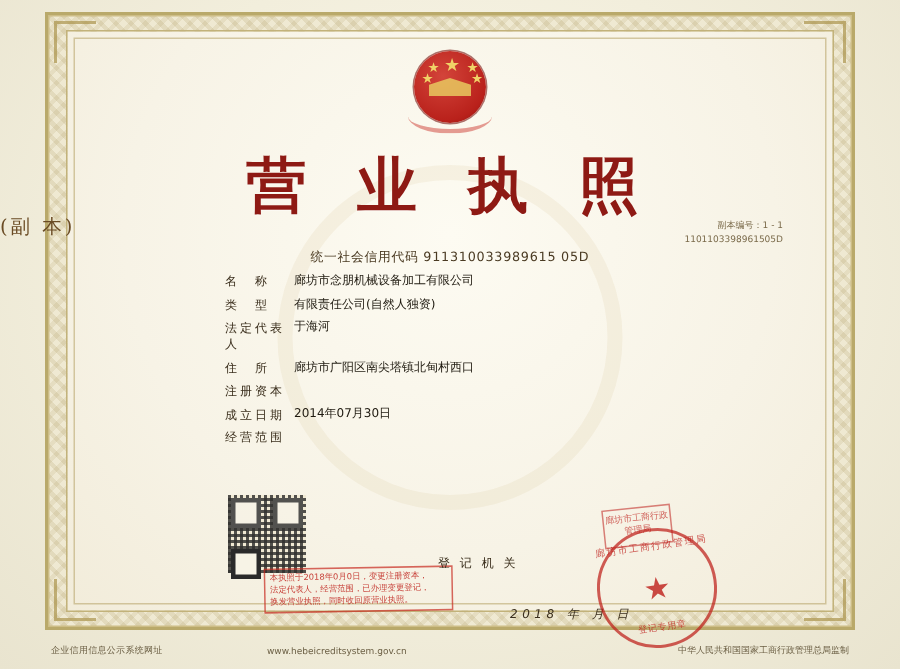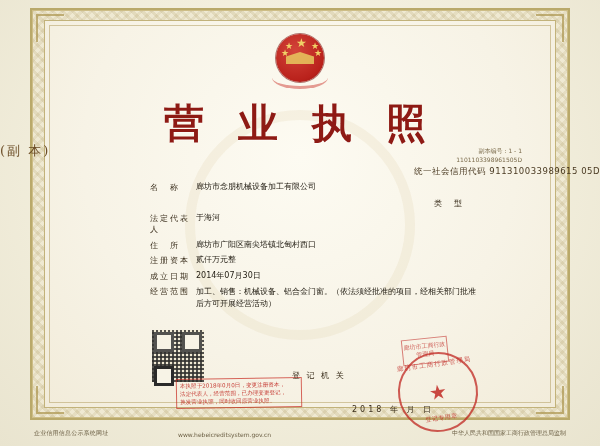--- a/index.html
+++ b/index.html
@@ -103,35 +103,34 @@
     font-size:13px;
     letter-spacing:2px;
     color:#6a4b24;
   }
   .serial{
     position:absolute;right:78px;top:146px;
     font-size:6px;color:#7a6a4a;text-align:right;line-height:1.5;
   }
   .credit-code{
     position:absolute;left:0;right:0;top:166px;
-    text-align:right;
+    text-align:center;
     font-size:8.5px;
     letter-spacing:.5px;
     color:#4a3a22;
   }
 
   
   .fields{
     position:absolute;left:150px;top:182px;width:330px;
     font-size:8px;color:#2d2417;
   }
   .row{
     display:flex;align-items:flex-start;
     margin-bottom:4.5px;
-    justify-content:flex-end;
   }
   .label{
     width:46px;flex:0 0 46px;
     font-size:8px;letter-spacing:2px;
     color:#3a2e1c;
   }
   .value{
     flex:1;
     font-size:8px;
     color:#1f1a10;
@@ -159,22 +158,22 @@
     position:absolute;left:154px;top:366px;width:14px;height:14px;
     border:3px solid #2a2a2a;background:#f7f3e6;
   }
 
   
   .reg-auth{
     position:absolute;left:292px;top:370px;
     font-size:8px;letter-spacing:2px;color:#3a2e1c;
   }
   .date-line{
-    position:absolute;left:352px;top:404px;
-    font-size:8px;letter-spacing:3px;color:#3a2e1c;
+    position:absolute;left:340px;top:404px;
+    font-size:8px;letter-spacing:3px;color:#3a2e1c;font-style:italic;
   }
 
   
   .seal{
     position:absolute;left:398px;top:352px;
     width:76px;height:76px;border-radius:50%;
     border:2.5px solid rgba(190,30,25,.72);
     color:rgba(190,30,25,.75);
     transform:rotate(-8deg);
   }
@@ -276,40 +275,39 @@
 
   <div class="credit-code">统一社会信用代码 911310033989615 05D</div>
 
   <div class="fields">
     <div class="row">
       <div class="label">名　称</div>
       <div class="value">廊坊市念朋机械设备加工有限公司</div>
     </div>
     <div class="row">
       <div class="label">类　型</div>
+      <div class="value">有限责任公司(自然人独资)</div>
     </div>
     <div class="row">
       <div class="label">法定代表人</div>
       <div class="value">于海河</div>
     </div>
     <div class="row">
       <div class="label">住　所</div>
       <div class="value">廊坊市广阳区南尖塔镇北甸村西口</div>
     </div>
     <div class="row">
       <div class="label">注册资本</div>
-      <div class="value">贰仟万元整</div>
     </div>
     <div class="row">
       <div class="label">成立日期</div>
       <div class="value">2014年07月30日</div>
     </div>
     <div class="row scope">
       <div class="label">经营范围</div>
-      <div class="value">加工、销售：机械设备、铝合金门窗。（依法须经批准的项目，经相关部门批准后方可开展经营活动）</div>
     </div>
   </div>
 
   <div class="qr"></div>
   <div class="qr-b"></div>
 
   <div class="stamp-block">
     <div>本执照于2018年0月0日，变更注册资本，</div>
     <div>法定代表人，经营范围，已办理变更登记，</div>
     <div>换发营业执照，同时收回原营业执照。</div>

